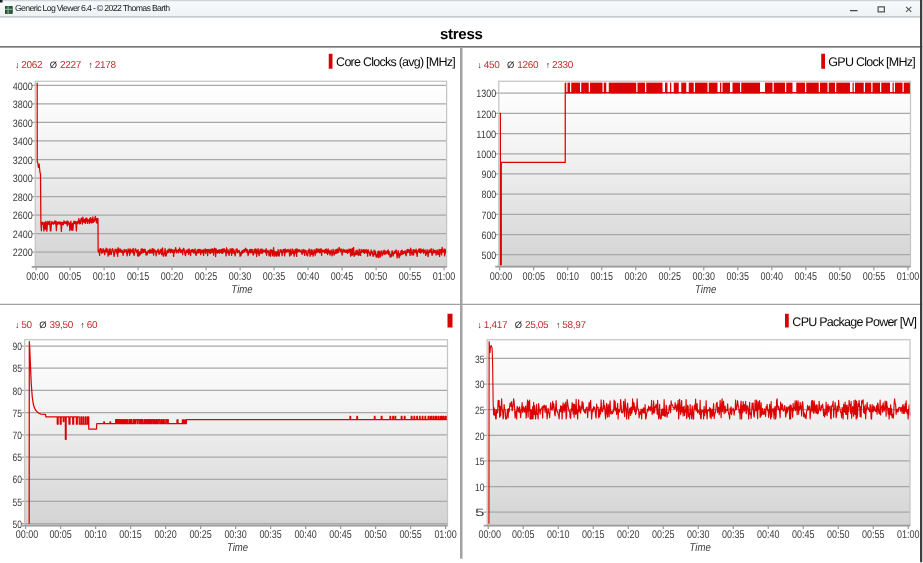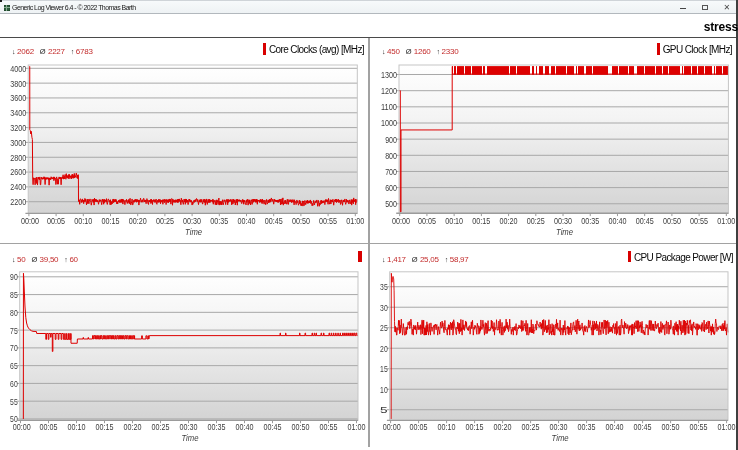--- a/index.html
+++ b/index.html
@@ -5,21 +5,21 @@
 .tb{position:absolute;left:0;top:0;width:738px;height:14px;background:linear-gradient(#f7fafb,#eef2f4);border-top:1px solid #cfd4d8;border-bottom:1px solid #b2b8bd}
 .tbt{position:absolute;left:12px;top:2.5px;font-size:7px;letter-spacing:-0.55px;color:#1a1a1a}
 .ic{position:absolute;left:3.5px;top:4px;width:6px;height:6px;background:#2b5c3b;box-shadow:inset 0 0 0 0.5px #1d4029}
 .ic:after{content:"";position:absolute;left:2.4px;top:0;width:1px;height:6px;background:#86ab91}
 .ic:before{content:"";position:absolute;left:0;top:2.4px;width:6px;height:1px;background:#86ab91}
 .mn{position:absolute;left:680px;top:6.6px;width:6px;height:1.2px;background:#444}
 .mx{position:absolute;left:702px;top:3.6px;width:5.6px;height:5.6px;border:1px solid #555}
 .cl{position:absolute;left:723.5px;top:1.8px;font-size:8px;color:#4a4a4a}
 .corner{position:absolute;left:0;top:0;width:2px;height:2px;background:#1b1b1b}
 .rb{position:absolute;left:736px;top:0;width:1.5px;height:450px;background:#3f3f3f}
-.stress{position:absolute;left:0;top:20px;width:738px;text-align:right;font-size:12px;font-weight:bold;color:#000;letter-spacing:-0.2px}
+.stress{position:absolute;left:0;top:20px;width:738px;text-align:center;font-size:12px;font-weight:bold;color:#000;letter-spacing:-0.2px}
 .d1{position:absolute;left:0;top:36.6px;width:738px;height:1.2px;background:#4a4a4a}
 .d2{position:absolute;left:368.4px;top:38px;width:1.2px;height:409px;background:#a2a2a2}
 .d3{position:absolute;left:0;top:243px;width:738px;height:1.2px;background:#a2a2a2}
 .st{position:absolute;font-size:8.5px;letter-spacing:-0.25px;white-space:nowrap}
 .ar{color:#222;font-size:7px;margin-right:1.8px}
 .av{color:#222;font-size:7.5px;margin-right:2.5px}
 .nu{color:#c32c2c;margin-right:6px;font-size:8px}
 .ti{position:absolute;font-size:10px;font-weight:normal;color:#0a0a0a;letter-spacing:-0.6px;white-space:nowrap}
 .bar{display:inline-block;width:3.2px;height:11.5px;background:#d80000;margin-right:2.5px;vertical-align:-1.5px}
 </style></head>
@@ -261,21 +261,21 @@
     <rect x="399" y="65" width="329.4" height="148.3" fill="none" stroke="#c5c5c5" stroke-width="1"></rect>
     <line x1="396.2" y1="213.3" x2="728.4" y2="213.3" stroke="#9b9b9b" stroke-width="1.4"></line>
     <rect x="19.7" y="271.8" width="338.3" height="148.6" fill="none" stroke="#c5c5c5" stroke-width="1"></rect>
     <line x1="16.9" y1="420.4" x2="358" y2="420.4" stroke="#9b9b9b" stroke-width="1.4"></line>
     <rect x="389.7" y="271.8" width="338.3" height="148.6" fill="none" stroke="#c5c5c5" stroke-width="1"></rect>
     <line x1="386.9" y1="420.4" x2="728" y2="420.4" stroke="#9b9b9b" stroke-width="1.4"></line>
   </svg>
 <div class="d1"></div>
 <div class="d2"></div>
 <div class="d3"></div>
-<div class="st" style="left:12px;top:46px"><span class="ar">↓</span><span class="nu">2062</span><span class="av">Ø</span><span class="nu">2227</span><span class="ar">↑</span><span class="nu">6783</span></div>
+<div class="st" style="left:12px;top:46px"><span class="ar">↓</span><span class="nu">2062</span><span class="av">Ø</span><span class="nu">2227</span><span class="ar">↑</span><span class="nu">2178</span></div>
 <div class="st" style="left:382px;top:46px"><span class="ar">↓</span><span class="nu">450</span><span class="av">Ø</span><span class="nu">1260</span><span class="ar">↑</span><span class="nu">2330</span></div>
 <div class="st" style="left:12px;top:253.5px"><span class="ar">↓</span><span class="nu">50</span><span class="av">Ø</span><span class="nu">39,50</span><span class="ar">↑</span><span class="nu">60</span></div>
 <div class="st" style="left:382px;top:253.5px"><span class="ar">↓</span><span class="nu">1,417</span><span class="av">Ø</span><span class="nu">25,05</span><span class="ar">↑</span><span class="nu">58,97</span></div>
 <div class="ti" style="right:374px;top:43.2px"><span class="bar"></span><span class="tx">Core Clocks (avg) [MHz]</span></div>
 <div class="ti" style="right:6px;top:43.2px"><span class="bar"></span><span class="tx">GPU Clock [MHz]</span></div>
 <div class="ti" style="right:374px;top:250.7px"><span class="bar"></span></div>
 <div class="ti" style="right:5px;top:250.7px"><span class="bar"></span><span class="tx">CPU Package Power [W]</span></div>
 <div class="tb">
     <span class="ic"></span>
     <span class="tbt">Generic Log Viewer 6.4 - © 2022 Thomas Barth</span>

